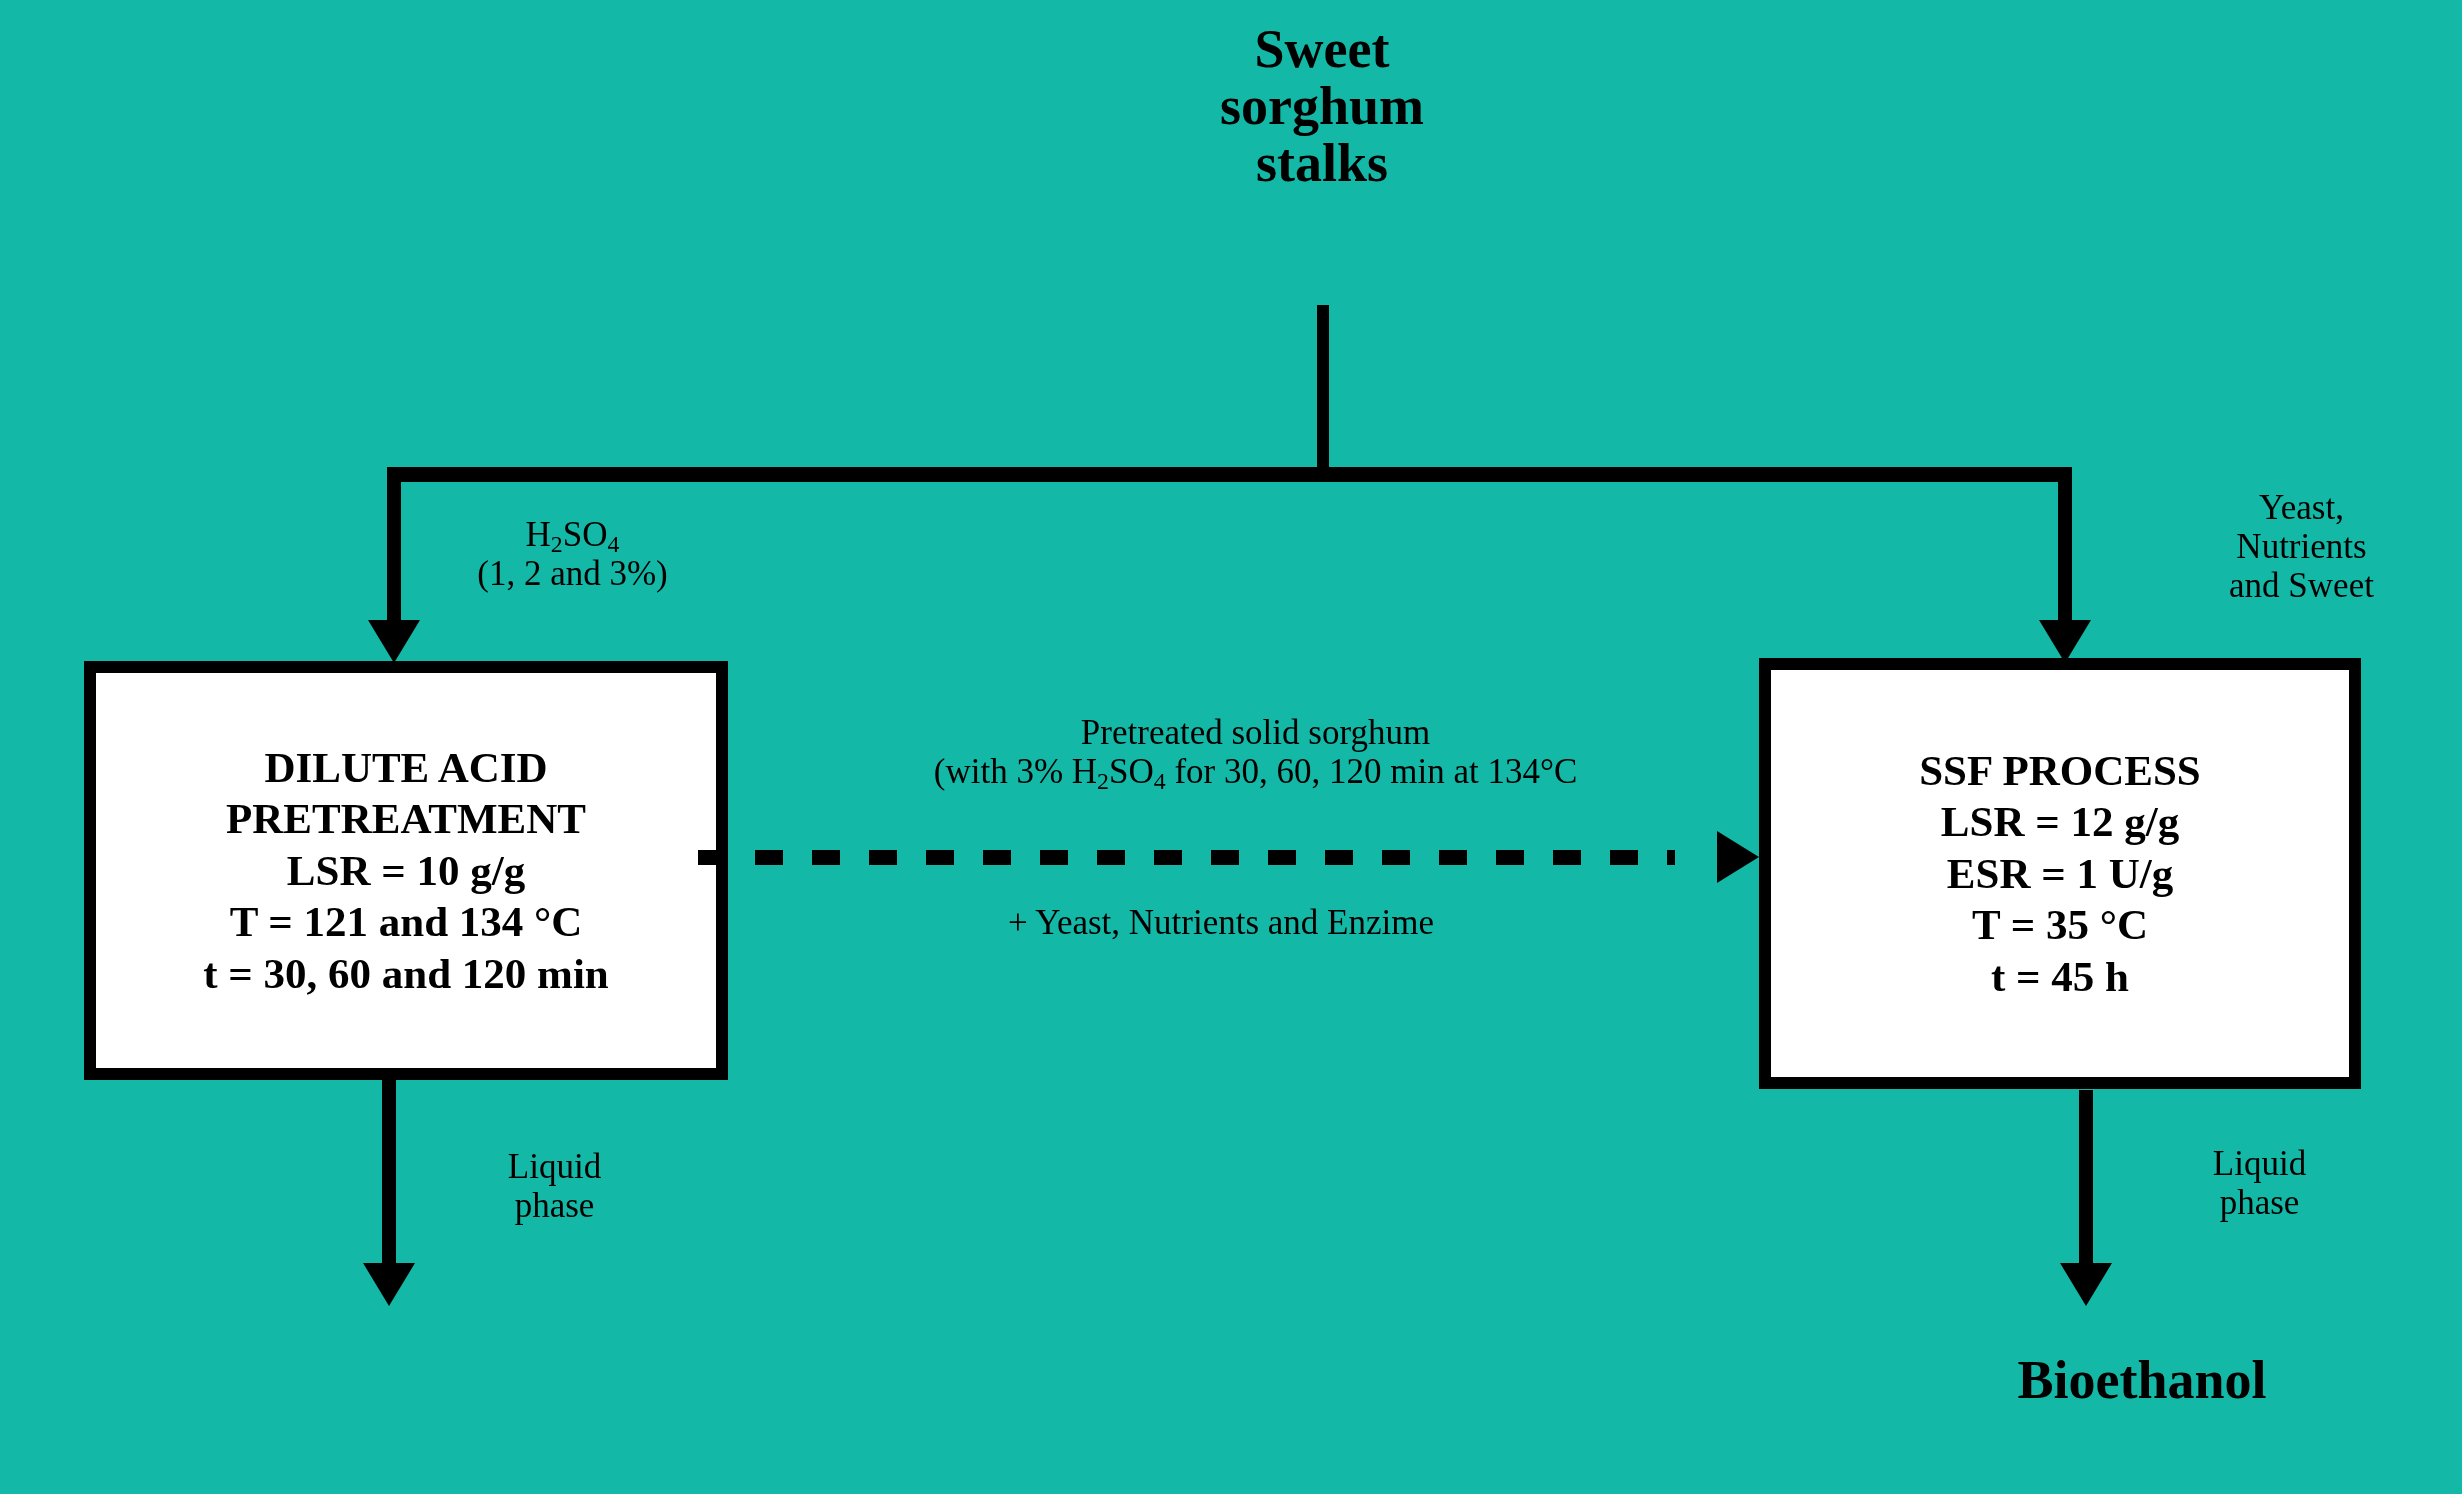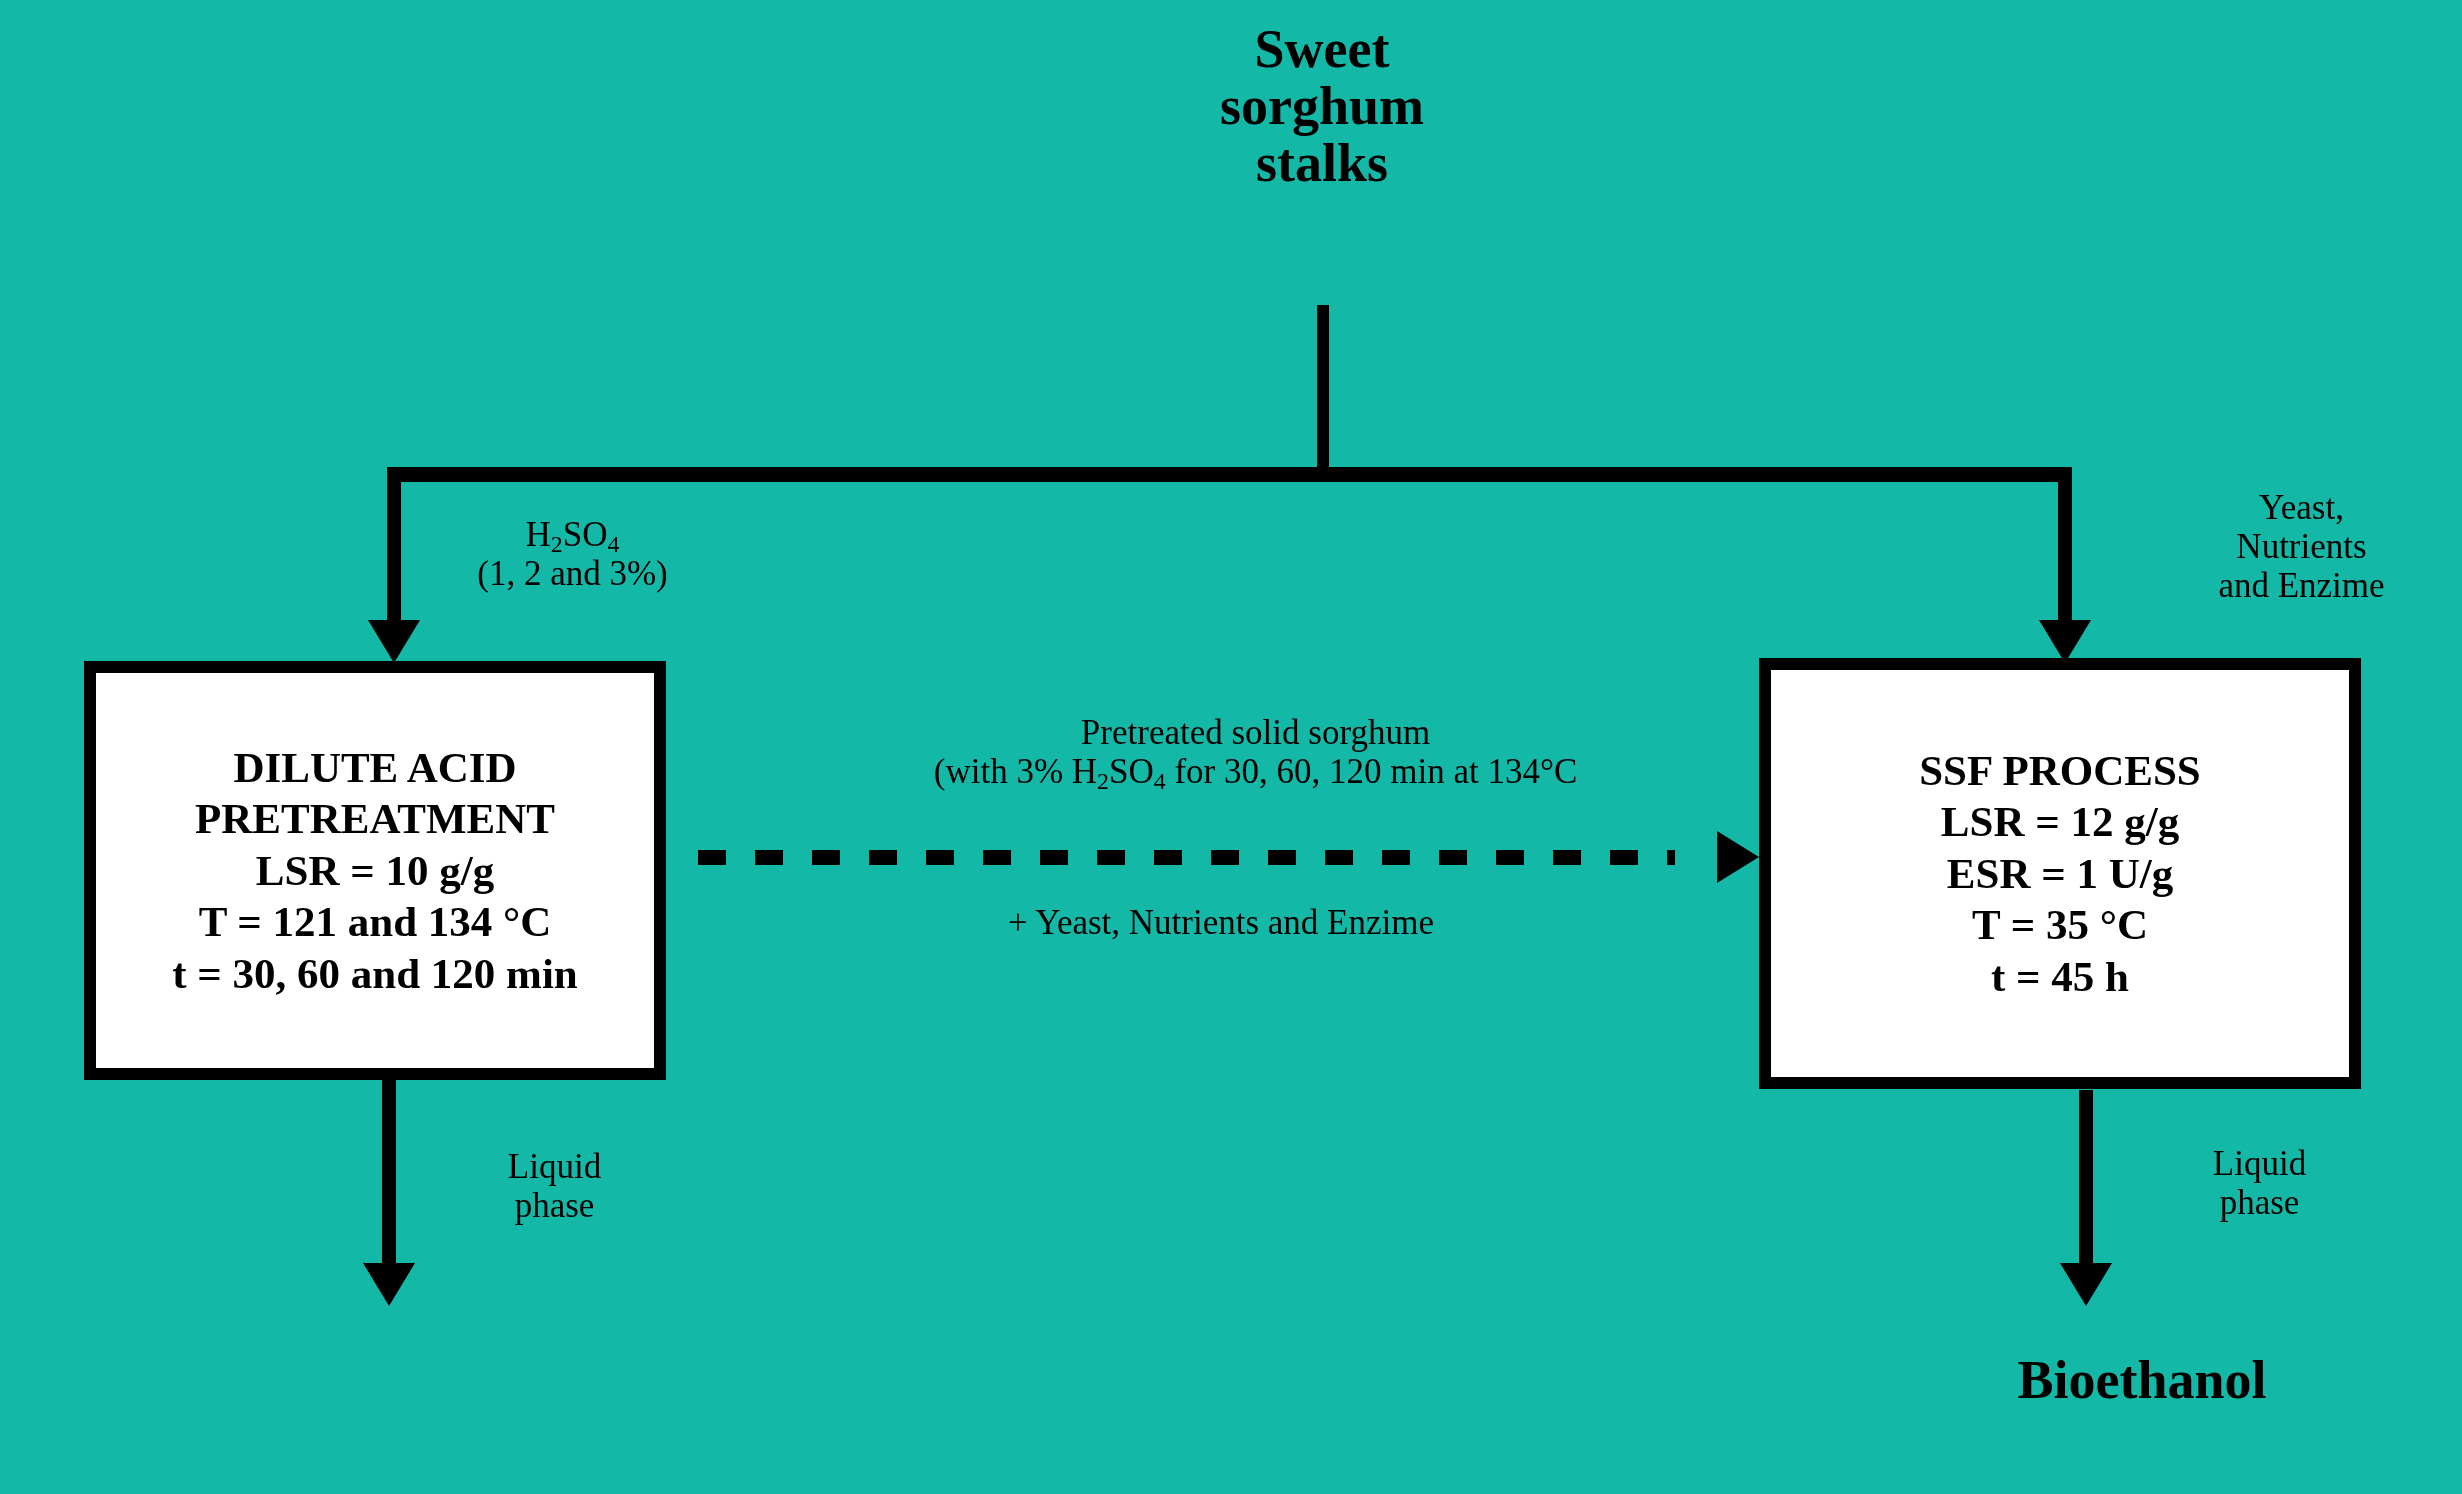--- a/index.html
+++ b/index.html
@@ -112,23 +112,23 @@
   <div class="abs vline" style="left:387px; top:467px; width:14px; height:157px;"></div>
   <div class="abs arrow-down" style="left:368px; top:620px;"></div>
 
   <div class="abs annot" style="left:426px; top:515px; width:293px;"><span><span>H</span><sub>2</sub><span>SO</span><sub>4</sub></span><br><span>(1, 2 and 3%)</span></div>
 
   <div class="abs vline" style="left:2058px; top:467px; width:14px; height:157px;"></div>
   <div class="abs arrow-down" style="left:2039px; top:620px;"></div>
 
   <div class="abs annot" style="left:2148px; top:488px; width:307px;">Yeast,
 Nutrients
-and Enzime</div>
+and Sweet</div>
 
-  <div class="abs process-box" style="left:84px; top:661px; width:582px; height:419px;">
+  <div class="abs process-box" style="left:84px; top:661px; width:644px; height:419px;">
     <div class="box-text">DILUTE ACID
 PRETREATMENT
 LSR = 10 g/g
 T = 121 and 134 °C
 t = 30, 60 and 120 min</div>
   </div>
 
   <div class="abs process-box" style="left:1759px; top:658px; width:602px; height:431px;align-items:center;">
     <div class="box-text">SSF PROCESS
 LSR = 12 g/g

